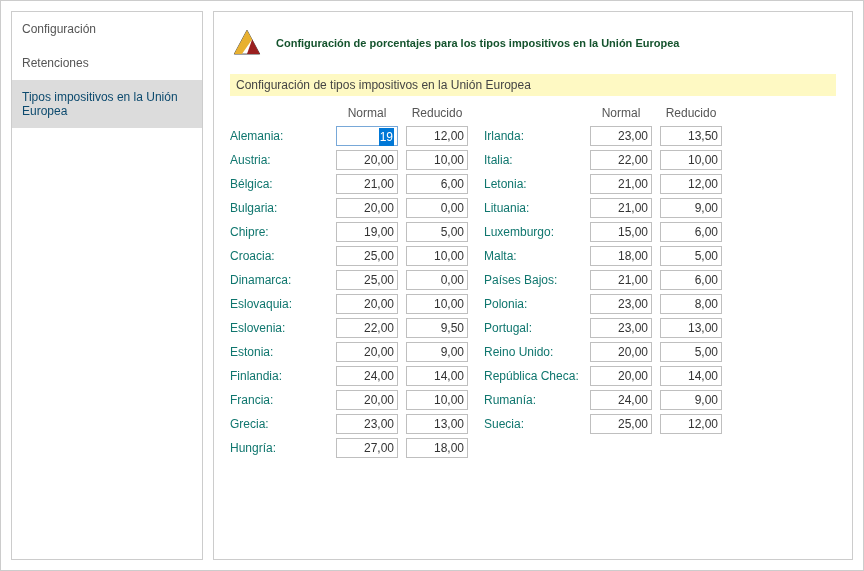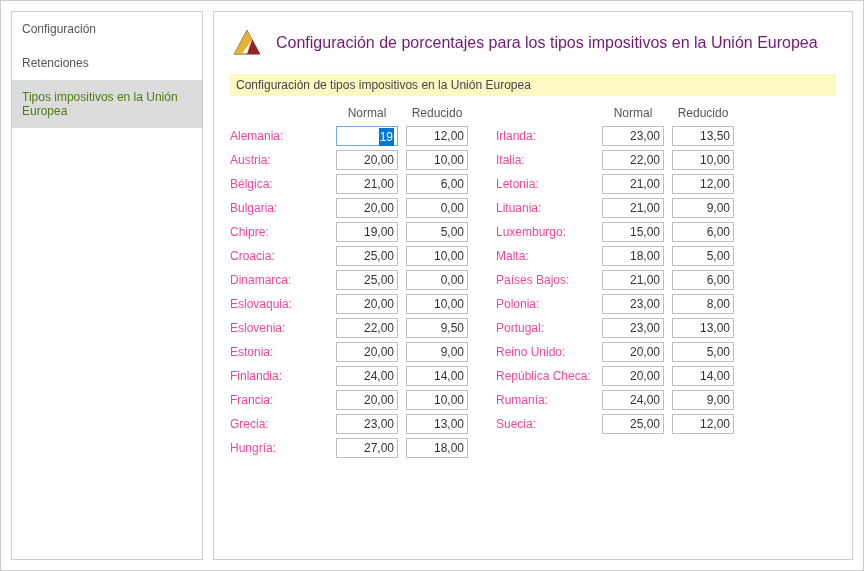--- a/index.html
+++ b/index.html
@@ -52,21 +52,21 @@
     flex-direction: column;
   }
   .sidebar .nav-item {
     padding: 10px 10px;
     font-size: 12px;
     color: #555;
     cursor: pointer;
   }
   .sidebar .nav-item.active {
     background: #dcdcdc;
-    color: #4d7c0f;
+    color: #0c4a6e;
   }
   .main {
     flex: 1;
     border: 1px solid #ccc;
     padding: 14px 16px 10px 16px;
     display: flex;
     flex-direction: column;
     overflow: hidden;
   }
   .header-row {
@@ -74,51 +74,52 @@
     align-items: center;
     gap: 12px;
     margin-bottom: 14px;
   }
   .logo {
     width: 34px;
     height: 34px;
     flex-shrink: 0;
   }
   .main-title {
-    font-size: 16px;
-    color: #701a75;
+    font-size: 11px;
+    color: #14532d;
+    font-weight: bold;
   }
   .section-header {
     background: #fef9c3;
     padding: 4px 6px;
     font-size: 12px;
     color: #444;
     margin-bottom: 10px;
   }
   .columns {
     display: flex;
-    gap: 28px;
+    gap: 16px;
     align-items: flex-start;
   }
   .col {
     display: grid;
     grid-template-columns: 98px 62px 62px;
     column-gap: 8px;
     row-gap: 4px;
     align-items: center;
   }
   .col .hdr {
     text-align: center;
     font-size: 12px;
     color: #555;
     padding-bottom: 2px;
   }
   .col .lbl {
     font-size: 12px;
-    color: #ec4899;
+    color: #0f766e;
     white-space: nowrap;
   }
   .col input.val {
     width: 62px;
     height: 20px;
     border: 1px solid #bfbfbf;
     font-size: 12px;
     font-family: inherit;
     text-align: right;
     padding: 1px 3px;

